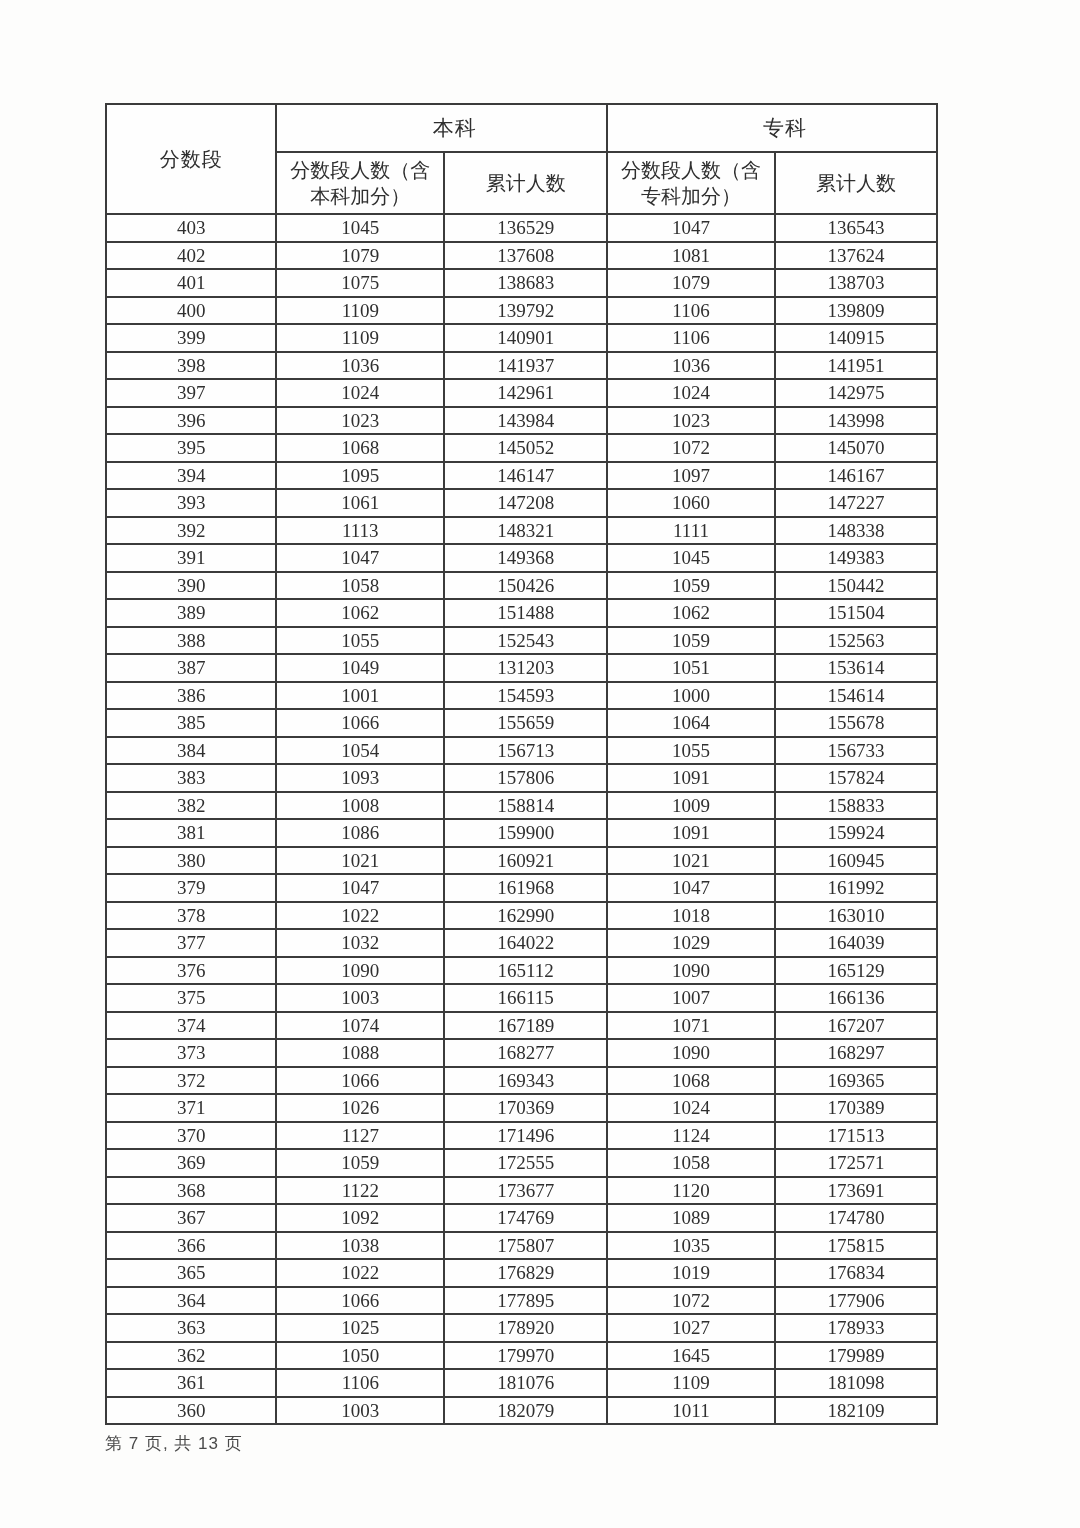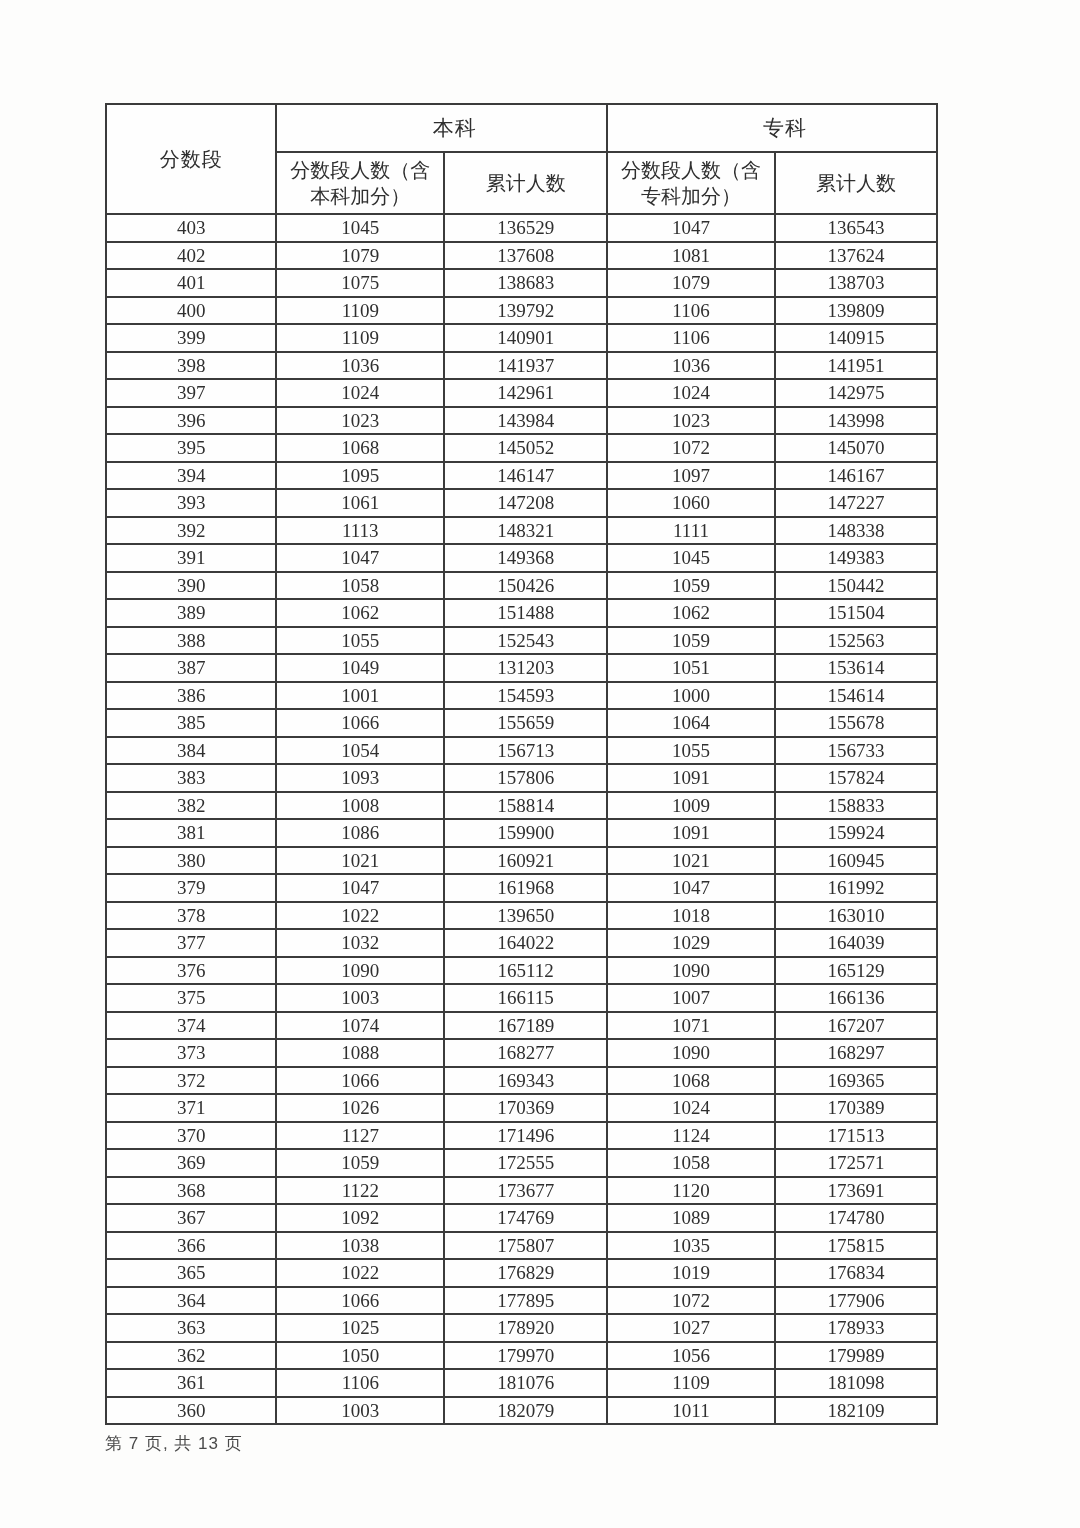--- a/index.html
+++ b/index.html
@@ -271,21 +271,21 @@
         <tr>
           <td>379</td>
           <td>1047</td>
           <td>161968</td>
           <td>1047</td>
           <td>161992</td>
         </tr>
         <tr>
           <td>378</td>
           <td>1022</td>
-          <td>139650</td>
+          <td>162990</td>
           <td>1018</td>
           <td>163010</td>
         </tr>
         <tr>
           <td>377</td>
           <td>1032</td>
           <td>164022</td>
           <td>1029</td>
           <td>164039</td>
         </tr>
@@ -384,21 +384,21 @@
           <td>363</td>
           <td>1025</td>
           <td>178920</td>
           <td>1027</td>
           <td>178933</td>
         </tr>
         <tr>
           <td>362</td>
           <td>1050</td>
           <td>179970</td>
-          <td>1056</td>
+          <td>1645</td>
           <td>179989</td>
         </tr>
         <tr>
           <td>361</td>
           <td>1106</td>
           <td>181076</td>
           <td>1109</td>
           <td>181098</td>
         </tr>
         <tr>

